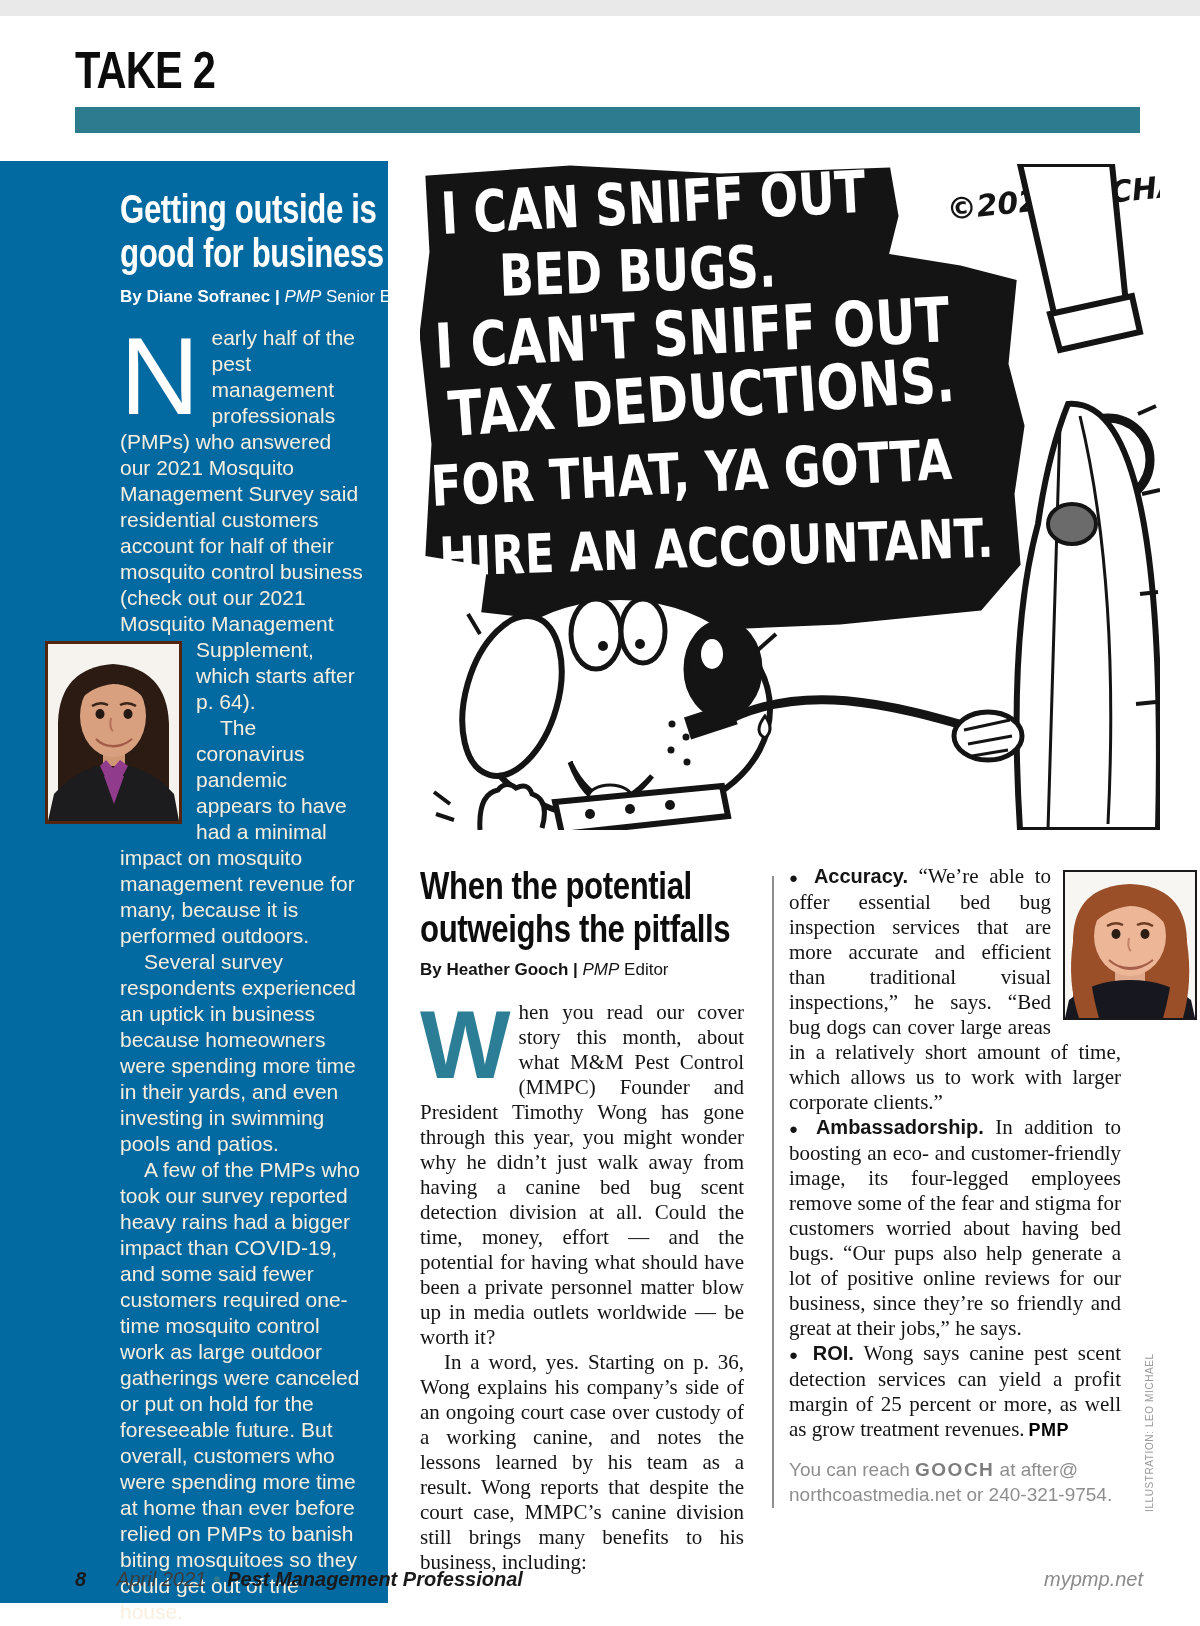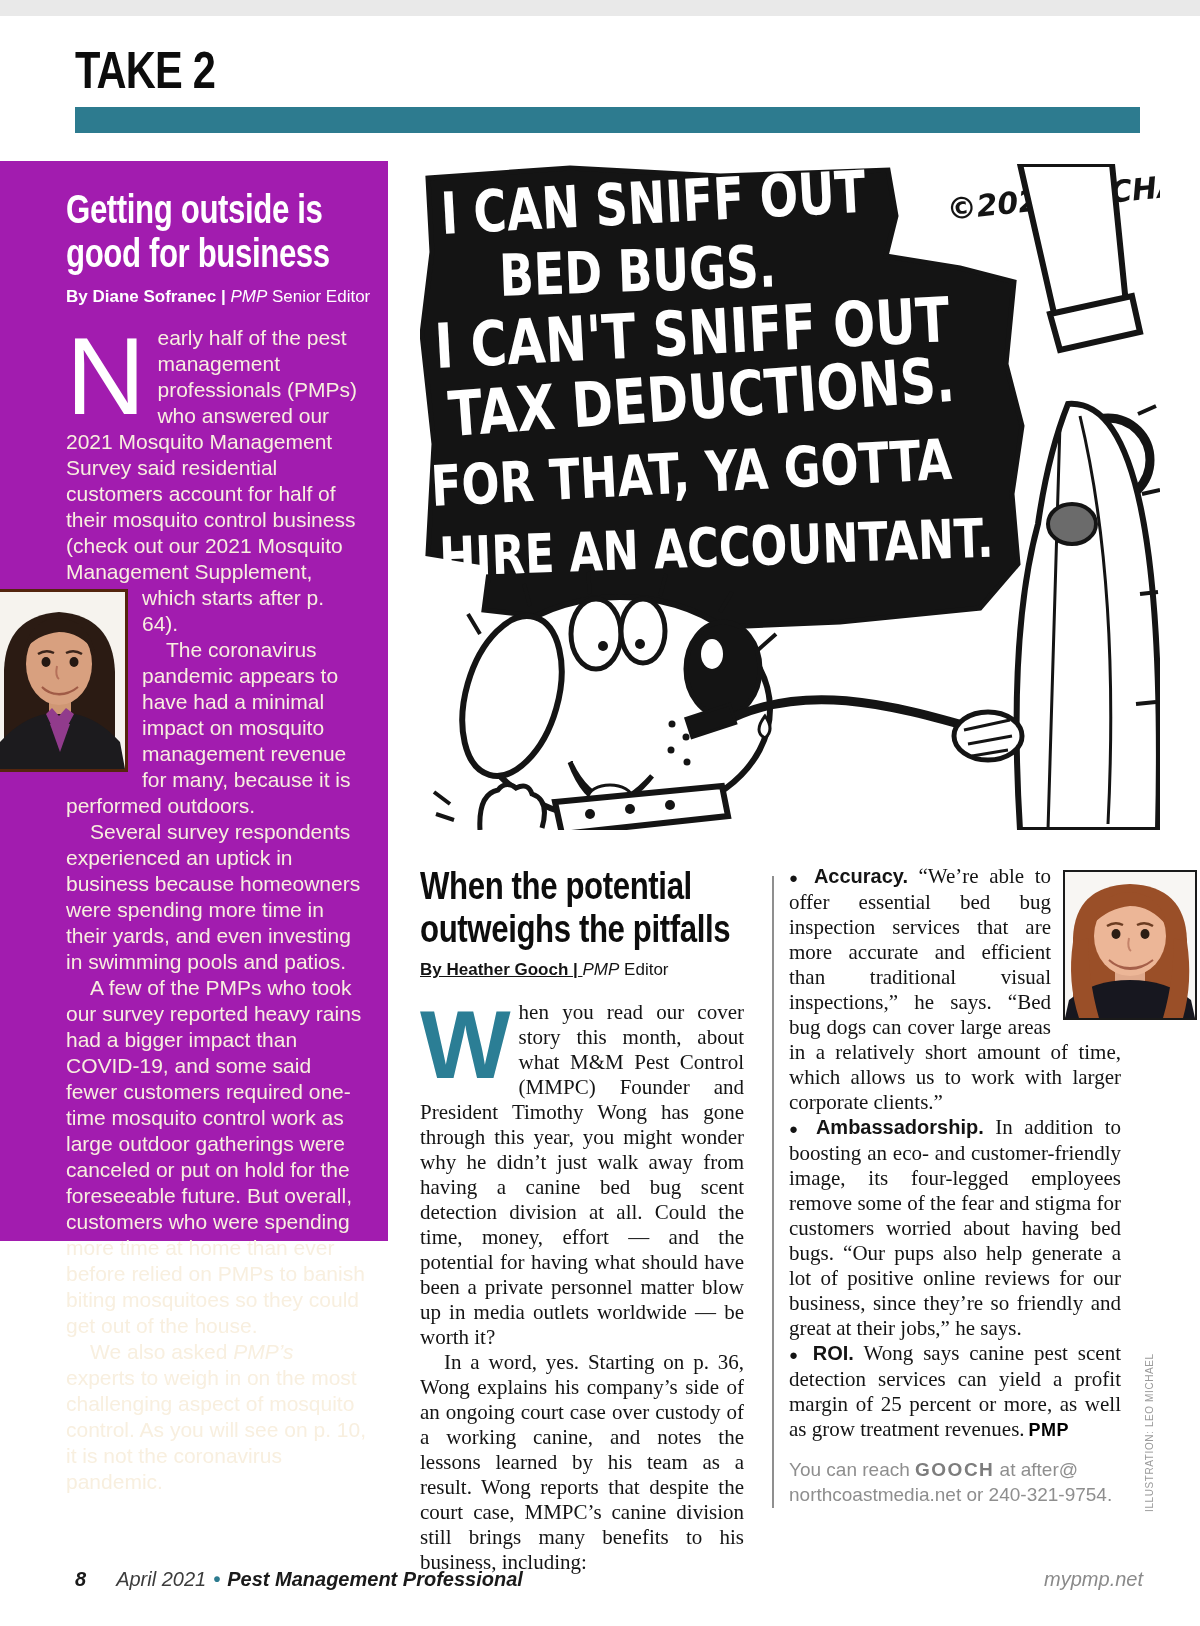--- a/index.html
+++ b/index.html
@@ -5,22 +5,22 @@
   html,body{margin:0;padding:0;background:#e9e9e9;}
   .page{position:relative;width:1200px;height:1626px;background:#ffffff;
         font-family:"Liberation Sans",sans-serif;overflow:hidden;margin:16px auto;}
 
   
   .take2{position:absolute;left:75px;top:24px;font-size:52px;font-weight:bold;color:#0c0c0c;
          white-space:nowrap;transform:scaleX(0.8);transform-origin:0 0;letter-spacing:-1px;}
   .tealbar{position:absolute;left:75px;top:91px;width:1065px;height:26px;background:#2d7b8f;}
 
   
-  .orange-panel{position:absolute;left:0;top:145px;width:388px;height:1080px;background:#a21caf;
-                box-sizing:border-box;padding:26px 22px 0 66px;}
+  .orange-panel{position:absolute;left:0;top:145px;width:388px;height:1442px;background:#0369a1;
+                box-sizing:border-box;padding:26px 22px 0 120px;}
   .left-title .tl{display:block;white-space:nowrap;font-size:40px;line-height:44px;font-weight:bold;
                   color:#ffffff;transform:scaleX(0.78);transform-origin:0 0;letter-spacing:-0.5px;}
   .byline{font-size:17px;margin:12px 0 18px;color:#ffffff;white-space:nowrap;}
   .byline .by{font-weight:bold;}
   .byline .pub{font-style:italic;}
   .left-body{color:#f8efdf;font-size:21px;line-height:26px;text-align:left;}
   .left-body p{margin:0;}
   .left-body p.ind{text-indent:24px;}
   .dropcap-n{float:left;font-size:110px;line-height:90px;margin:6px 12px 0 0;color:#ffffff;}
   .photo-frame-l{float:left;width:131px;height:177px;margin:4px 14px 2px -75px;
@@ -35,21 +35,21 @@
   .cartoon{position:absolute;left:420px;top:148px;width:740px;height:666px;}
   .cartoon svg{display:block;width:100%;height:100%;}
   .balloon-text{font-family:"DejaVu Sans",sans-serif;font-weight:bold;fill:#ffffff;}
   .signature{font-family:"DejaVu Sans",sans-serif;font-weight:bold;font-style:italic;fill:#141414;}
 
   
   .main-col{position:absolute;left:420px;top:848px;width:324px;}
   .main-title .tl{display:block;white-space:nowrap;font-size:39px;line-height:43px;font-weight:bold;
                   color:#0d0d0d;transform:scaleX(0.8);transform-origin:0 0;letter-spacing:-0.5px;}
   .main-byline{font-size:17px;color:#141414;margin:10px 0 20px;white-space:nowrap;}
-  .main-byline .by{font-weight:bold;text-decoration:underline;}
+  .main-byline .by{font-weight:bold;}
   .main-byline .pub{font-style:italic;}
   .serif-body{font-family:"Liberation Serif",serif;font-size:21px;line-height:25px;color:#141414;
               text-align:justify;}
   .serif-body p{margin:0;}
   .serif-body p.ind{text-indent:24px;}
   .dropcap-w{float:left;font-family:"Liberation Sans",sans-serif;font-weight:bold;font-size:96px;
              line-height:78px;margin:6px 8px 0 0;color:#2b7e95;}
 
   
   .divider{position:absolute;left:772px;top:860px;width:2px;height:632px;background:#8f8f8f;}

